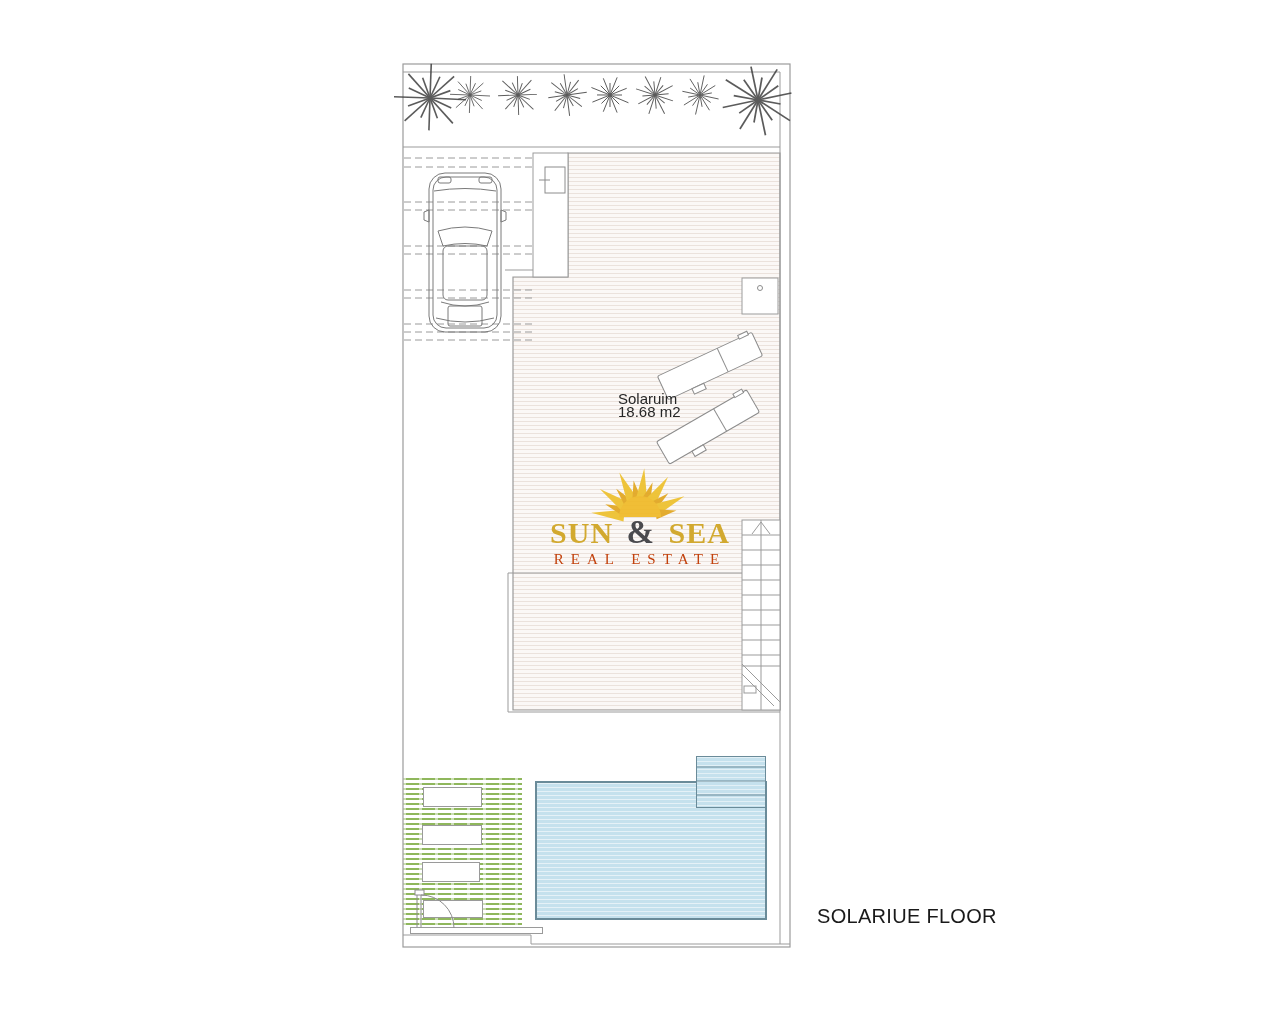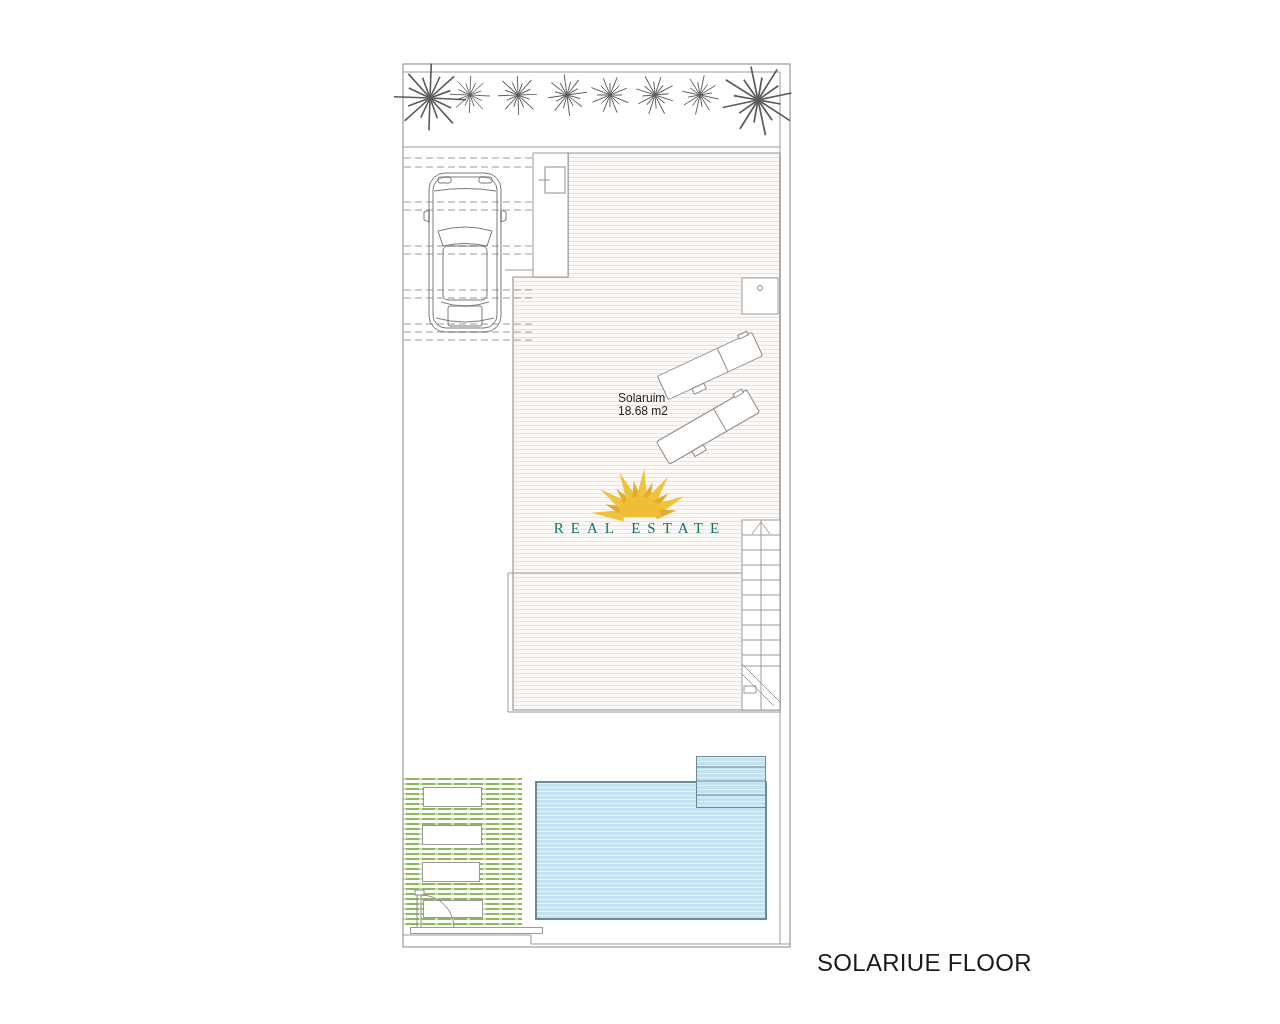--- a/index.html
+++ b/index.html
@@ -23,23 +23,23 @@
     z-index:2;}
   .bed{background:#ffffff;border:1px solid #9a9a9a;box-sizing:border-box;z-index:3;}
   .walkway{background:#ffffff;border:1px solid #9a9a9a;box-sizing:border-box;z-index:3;}
   svg.linework{position:absolute;left:0;top:0;z-index:5;}
   
   .logo-text{z-index:7;width:220px;left:530px;top:517px;text-align:center;
              font-family:"Liberation Serif",serif;}
   .logo-main{font-size:30px;font-weight:bold;letter-spacing:1px;line-height:30px;}
   .logo-main .gold{color:#d2a92f;}
   .logo-main .amp{color:#4a4a4e;font-size:33px;padding:0 5px;}
-  .logo-sub{margin-top:3px;font-size:15px;letter-spacing:7px;color:#0f766e;}
-  .room-label{z-index:7;left:618px;top:392px;font-size:12px;line-height:13px;color:#262626;}
-  .floor-title{z-index:7;left:817px;top:905px;font-size:24px;color:#1a1a1a;letter-spacing:0.3px;margin-top:44px;}
+  .logo-sub{margin-top:3px;font-size:15px;letter-spacing:7px;color:#c2410c;}
+  .room-label{z-index:7;left:618px;top:392px;font-size:15px;line-height:13px;color:#262626;}
+  .floor-title{z-index:7;left:817px;top:905px;font-size:20px;color:#1a1a1a;letter-spacing:0.3px;}
 </style>
 </head>
 <body>
 
 <div id="stage">
 
   <div class="abs deck-tex" style="left:568px;top:153px;width:212px;height:557px;"></div>
   <div class="abs deck-tex" style="left:513px;top:277px;width:55px;height:433px;"></div>
 
   <div class="abs pool" style="left:535px;top:781px;width:232px;height:139px;"></div>
@@ -197,20 +197,25 @@
         <polygon points="0,-49 -6,-16 6,-16" transform="translate(640,517) rotate(35)" fill="#eec232"></polygon>
         <polygon points="0,-37 -5,-16 5,-16" transform="translate(640,517) rotate(50)" fill="#e2a825"></polygon>
         <polygon points="0,-49 -6,-16 6,-16" transform="translate(640,517) rotate(65)" fill="#eec232"></polygon>
         <polygon points="0,-37 -5,-16 5,-16" transform="translate(640,517) rotate(80)" fill="#e2a825"></polygon>
       </g>
       <path d="M619,517 A21,21 0 0 1 661,517 Z" fill="#f0bb2c"></path>
     </g>
   </svg>
 
   <div class="abs logo-text">
+    <div class="logo-main">
+      <span class="gold">SUN</span>
+      <span class="amp">&amp;</span>
+      <span class="gold">SEA</span>
+    </div>
     <div class="logo-sub">REAL ESTATE</div>
   </div>
 
   <div class="abs room-label">
     <div>Solaruim</div>
     <div>18.68 m2</div>
   </div>
 
   <div class="abs floor-title">SOLARIUE FLOOR</div>
 

